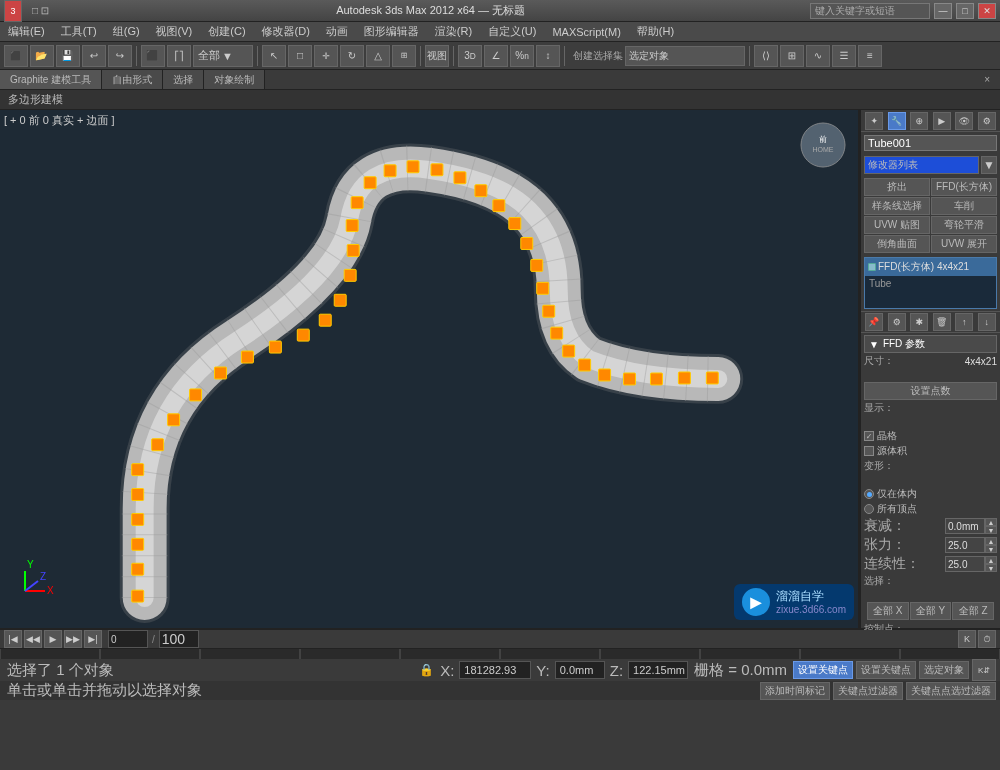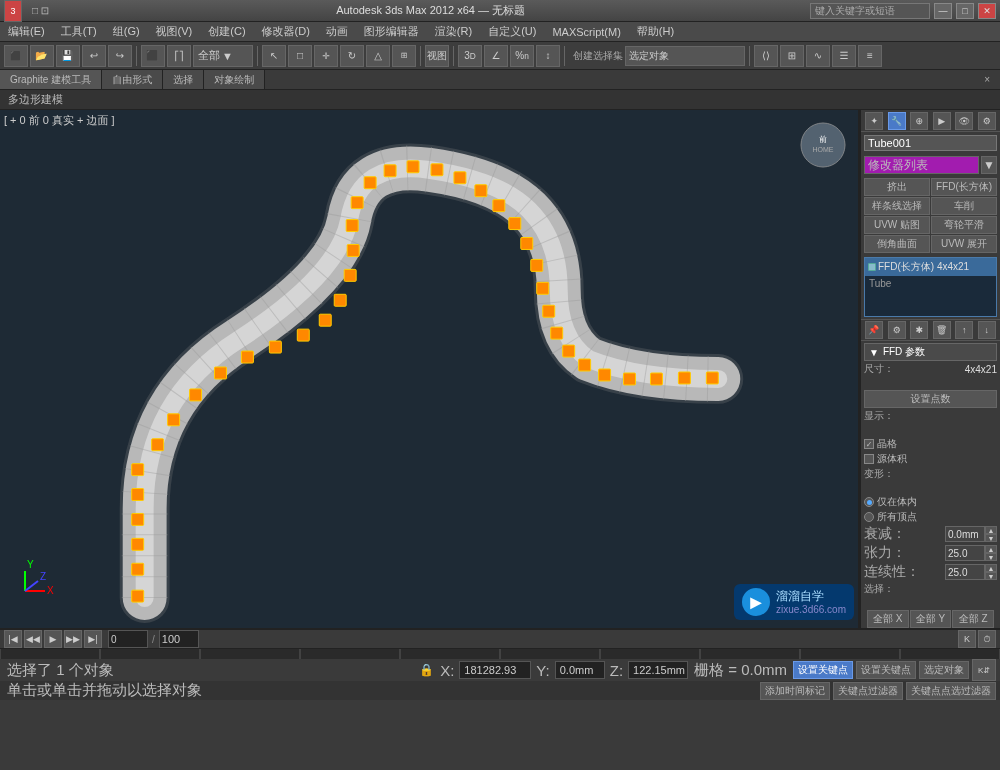--- a/index.html
+++ b/index.html
@@ -160,23 +160,23 @@
       display: flex; align-items: center;
     }
 
     
     #mod-list-row {
       display: flex;
       margin: 2px 3px;
       gap: 2px;
     }
     .mod-list-label {
-      background: #a21caf;
+      background: #1d4ed8;
       border: 1px solid #666;
-      font-size: 12px;
+      font-size: 10px;
       color: #bbb;
       flex: 1;
       height: 18px;
       display: flex; align-items: center; padding: 0 3px;
     }
     .mod-list-arrow { width: 16px; height: 18px; background: #555; border: 1px solid #666; display: flex; align-items: center; justify-content: center; cursor: pointer; }
 
     
     .rp-btn-grid {
       display: grid;
@@ -215,21 +215,21 @@
       background: #3a6a9a;
     }
     .mod-stack-item .light-dot {
       width: 8px; height: 8px;
       background: #8bc;
       border: 1px solid #5a9;
       margin-right: 2px;
       flex-shrink: 0;
     }
     .mod-stack-tube {
-      height: 40px;
+      height: 32px;
       background: #1a2a3a;
       padding: 2px 4px;
       font-size: 10px;
       color: #999;
     }
 
     
     #rp-icons2 {
       height: 22px;
       background: #3a3a3a;
@@ -756,21 +756,21 @@
 <div id="bottom-area">
 
   <div id="timeline-controls">
     <div class="tl-btn">|◀</div>
     <div class="tl-btn">◀◀</div>
     <div class="tl-btn">▶</div>
     <div class="tl-btn">▶▶</div>
     <div class="tl-btn">▶|</div>
     <div class="tl-field" style="width:40px;margin-left:4px;font-size:10px">0</div>
     <span style="font-size:10px;color:#888;padding:0 2px">/</span>
-    <div class="tl-field" style="width:40px;font-size:11px">100</div>
+    <div class="tl-field" style="width:40px;font-size:14px">100</div>
 
     <div style="flex:1"></div>
 
     <div style="display:flex;align-items:center;gap:2px">
       <div class="tl-btn">K</div>
       <div class="tl-btn">⏱</div>
     </div>
   </div>
 
   <div id="ruler-row" style="height:22px;background:#2a2a2a;position:relative;overflow:hidden">

